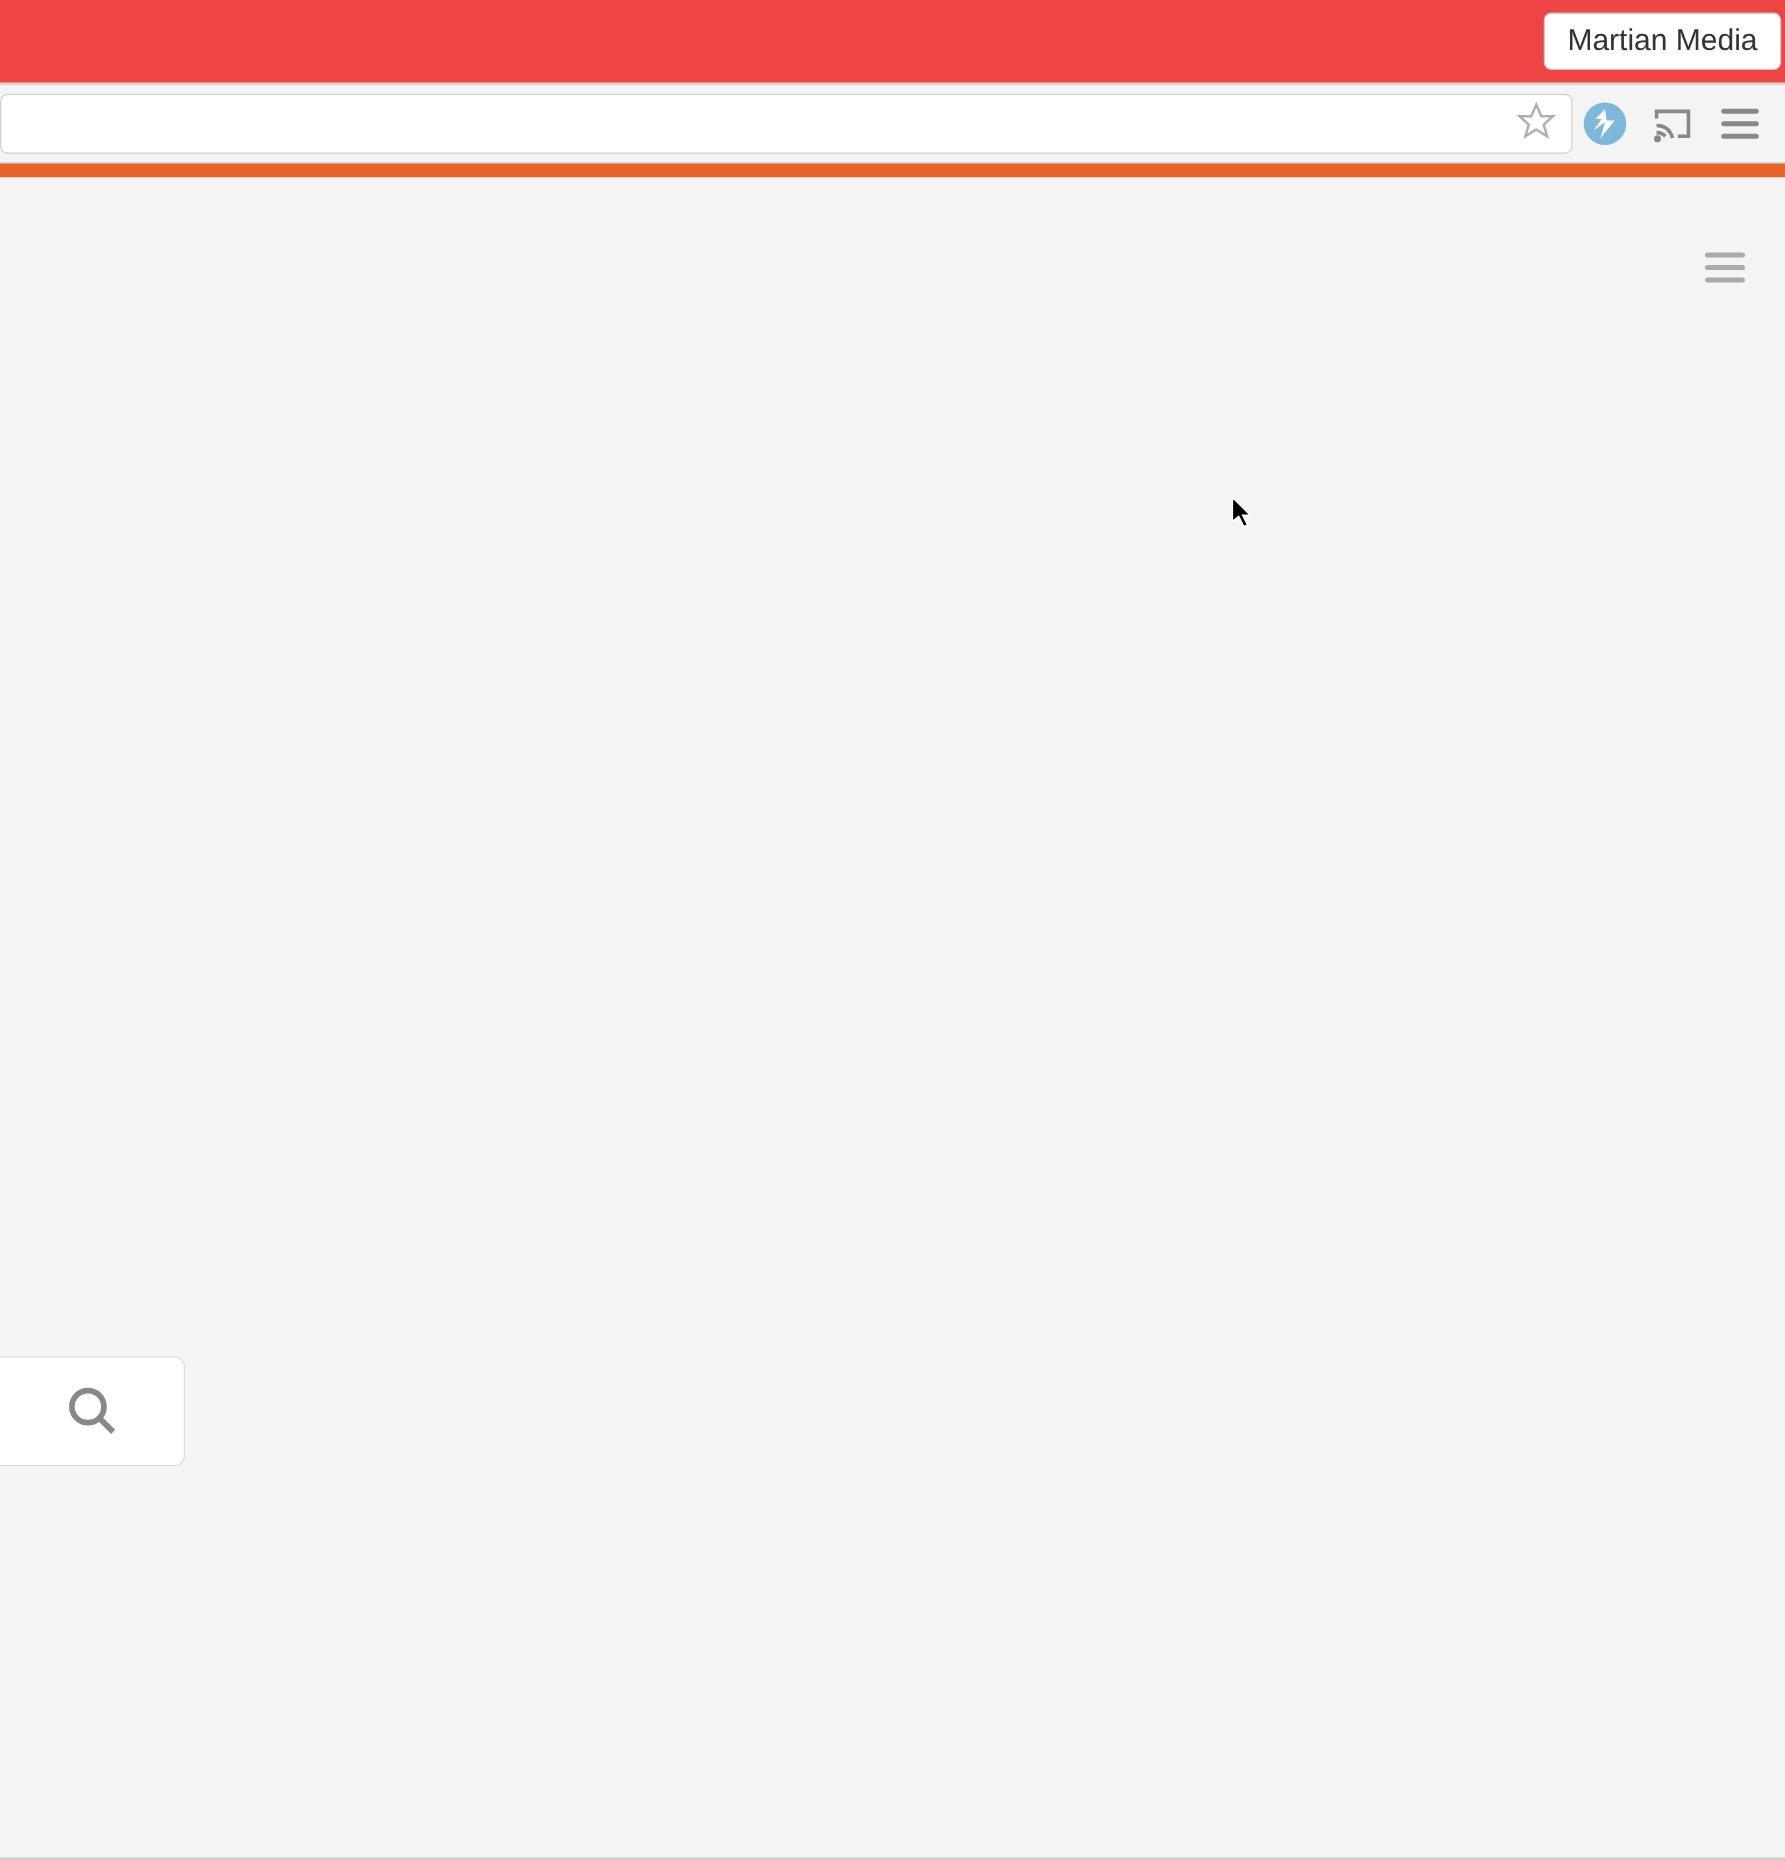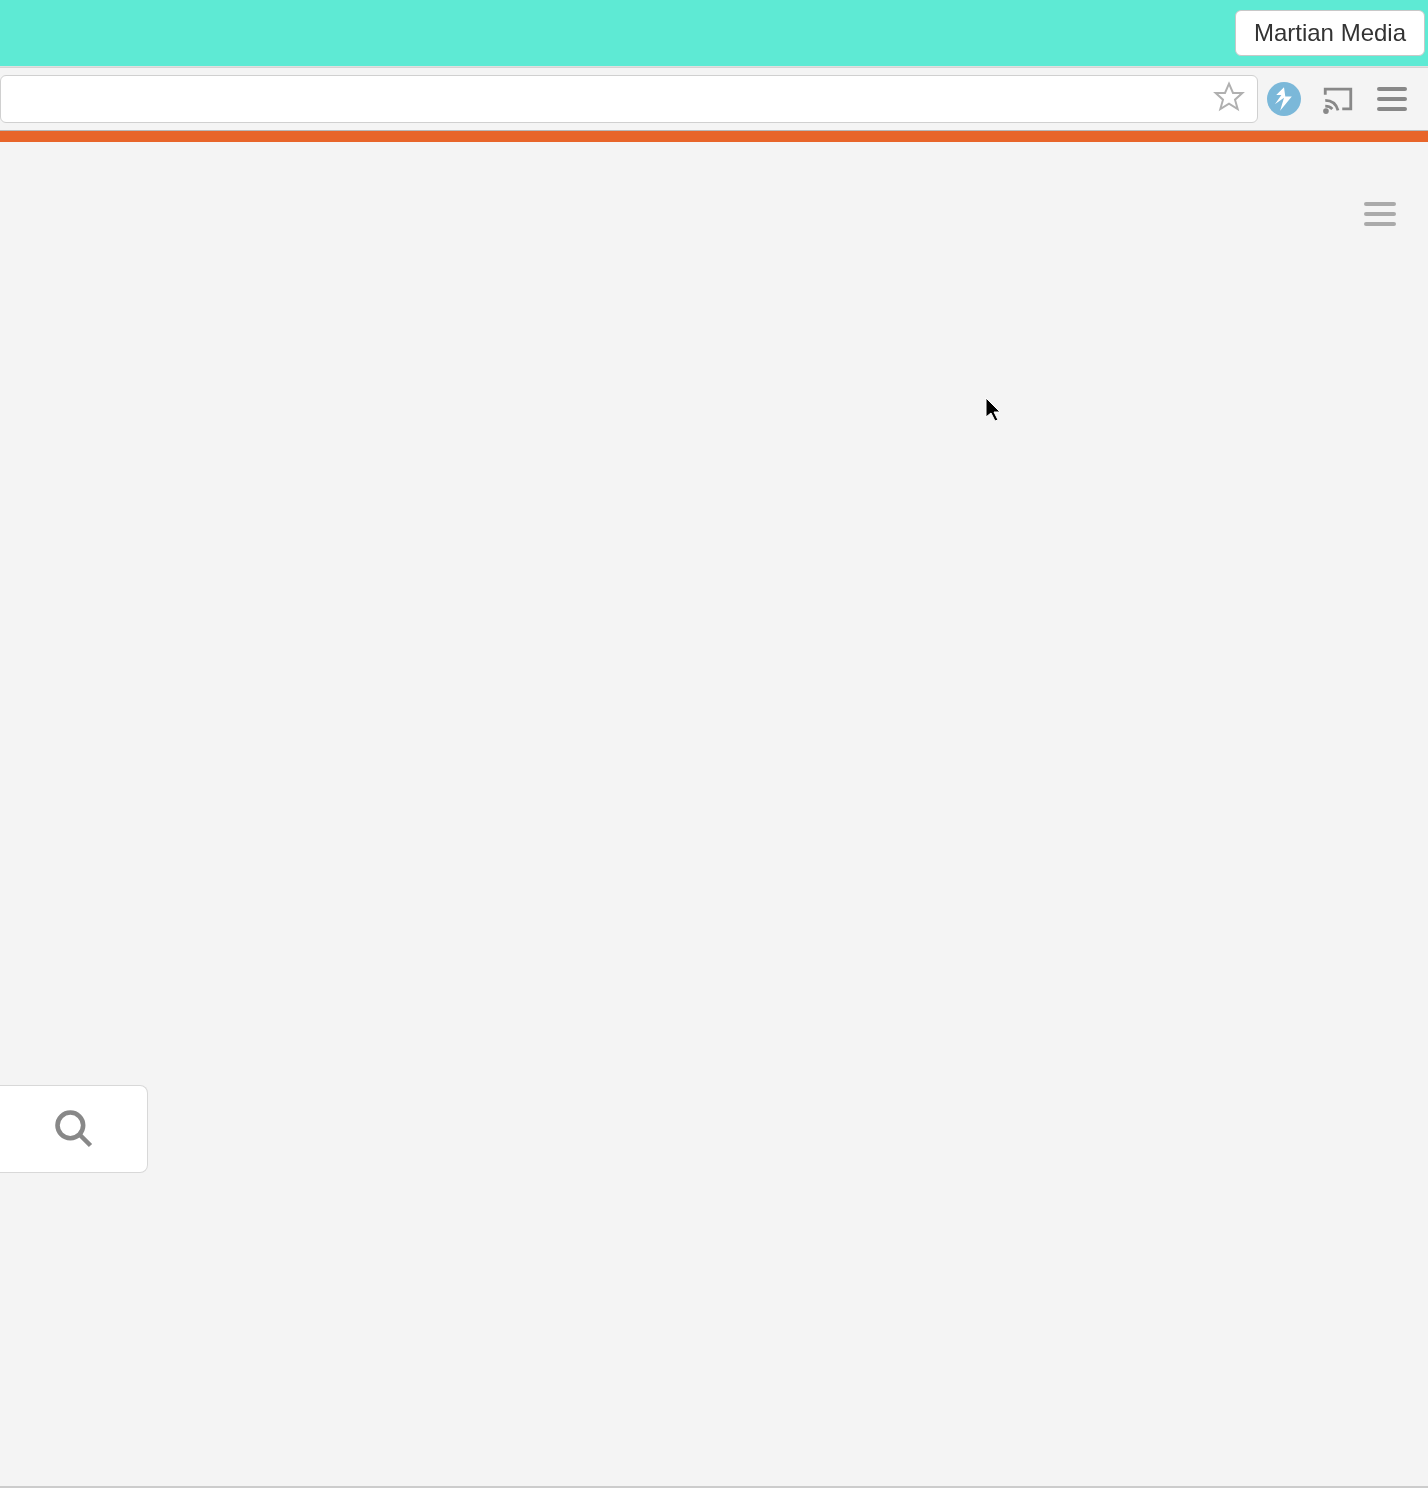--- a/index.html
+++ b/index.html
@@ -17,21 +17,21 @@
       position: relative;
     }
     
     
     .window-top {
       position: absolute;
       top: 0;
       left: 0;
       right: 0;
       height: 67px;
-      background: #5eead4;
+      background: #ef4444;
       border-bottom: 1px solid #e0e0e0;
       padding-left: 48px;
     }
     
     .window-button {
       position: absolute;
       top: 10px;
       right: 3px;
       background: #ffffff;
       border: 1px solid #c8c8c8;

